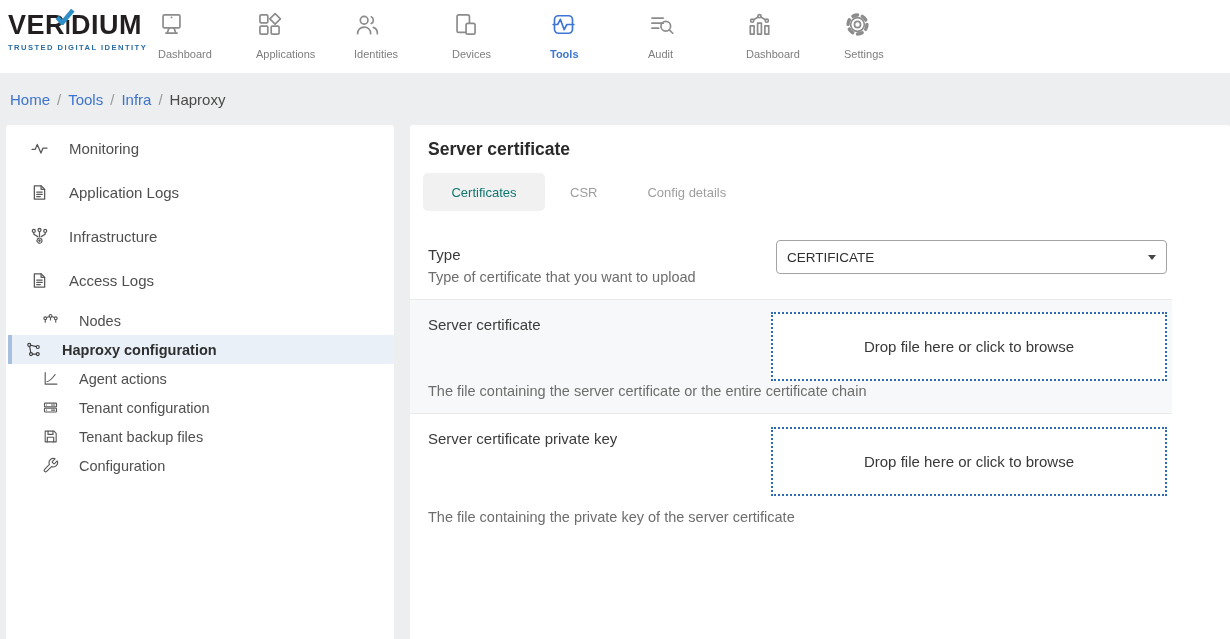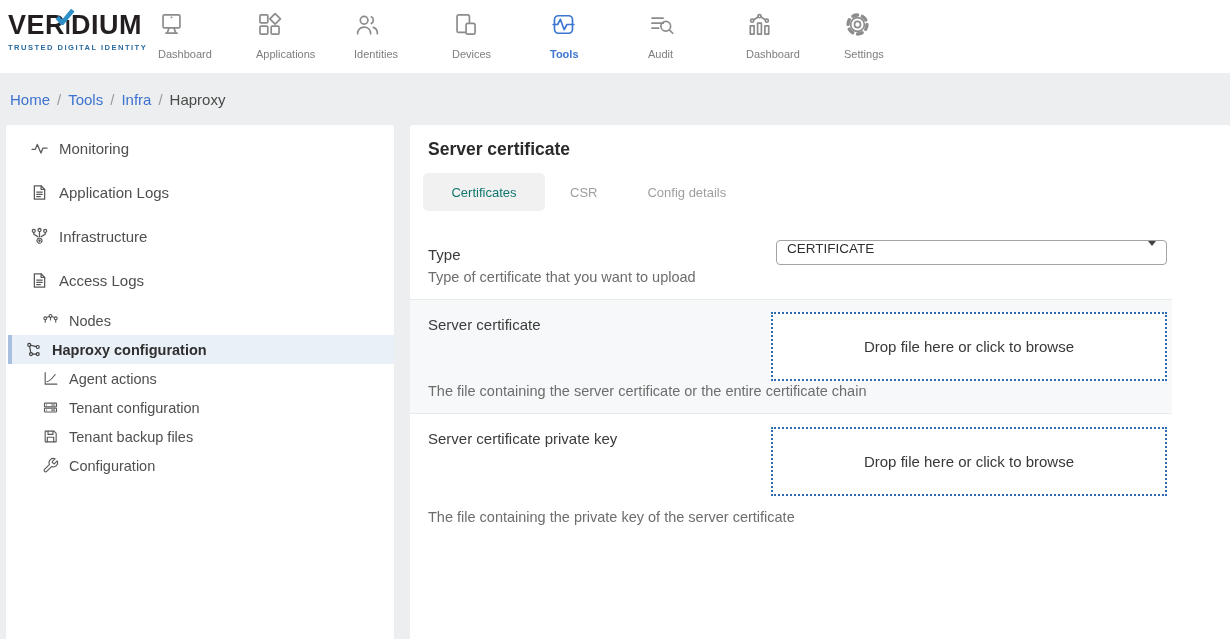--- a/index.html
+++ b/index.html
@@ -29,21 +29,21 @@
   .nav-item.active .nav-icon svg{stroke:var(--accent)}
   .nav-item.active .nav-label{color:var(--accent);font-weight:bold}
   
   .breadcrumb{position:absolute;left:0;top:73px;width:100%;height:52px;display:flex;align-items:center;padding-left:10px;font-size:15px;color:#4a4a4a}
   .crumb-link{color:#3c73cf;cursor:pointer;text-decoration:none}
   .crumb-sep{color:#9a9a9a;margin:0 7px}
   .crumb-current{color:#4a4a4a}
   
   .sidebar{position:absolute;left:6px;top:125px;width:388px;bottom:0;background:#fff;border-radius:3px 3px 0 0}
   .side-list{list-style:none;margin:0;padding:1px 0 0}
-  .side-item{height:44px;display:flex;align-items:center;gap:10px;padding-left:24px;font-size:15px;color:#4f4f4f;cursor:pointer}
+  .side-item{height:44px;display:flex;align-items:center;gap:20px;padding-left:24px;font-size:15px;color:#4f4f4f;cursor:pointer}
   .side-item .side-icon{display:flex}
   .side-item .side-icon svg{width:19px;height:19px;stroke:#595959;fill:none;stroke-width:1.6;stroke-linecap:round;stroke-linejoin:round}
   .side-item.sub{height:29px;padding-left:36px;font-size:14.5px}
   .side-item.sub .side-icon svg{width:17px;height:17px}
   .side-item.sub.active{margin-left:2px;padding-left:13px;border-left:4px solid var(--active-bar);background:var(--active-bg);font-weight:bold;color:#2f2f2f}
   .side-item.sub.active .side-icon svg{stroke:#3c3c3c}
   
   .main{position:absolute;left:410px;top:125px;right:0;bottom:0;background:#fff;border-radius:3px 3px 0 0;padding-left:18px}
   .page-title{margin:14px 0 0;font-size:17.5px;font-weight:bold;color:#2a2a2a}
   .tab-bar{display:flex;margin-top:13px;margin-left:-5px;height:38px;align-items:stretch}
@@ -53,21 +53,21 @@
   .form{margin:21px 0 0 -18px;width:762px}
   .form-row{position:relative;padding:14px 18px}
   .row-type{height:67px}
   .row-cert{height:115px;background:#f7f8f9;border-top:1px solid #e9eaea;border-bottom:1px solid #e9eaea;padding-top:16px}
   .row-key{height:115px;padding-top:16px}
   .field-label{font-size:15px;color:#3b3b3b}
   .field-desc{font-size:14.5px;color:#6d6d6d;margin-top:6px}
   .field-desc.abs{position:absolute;left:18px}
   .row-cert .field-desc.abs{bottom:14px}
   .row-key .field-desc.abs{bottom:4px}
-  .select-control{position:absolute;right:5px;top:8px;width:391px;height:25px;background:#fff;border:1px solid #a3a3a3;border-radius:4px;display:flex;padding:0 10px;font-size:13.5px;color:#2f2f2f;cursor:pointer}
+  .select-control{position:absolute;right:5px;top:8px;width:391px;height:34px;background:#fff;border:1px solid #a3a3a3;border-radius:4px;display:flex;align-items:center;padding:0 10px;font-size:13.5px;color:#2f2f2f;cursor:pointer}
   .select-caret{margin-left:auto;width:0;height:0;border-left:4.5px solid transparent;border-right:4.5px solid transparent;border-top:5.5px solid #444}
   .dropzone{position:absolute;right:5px;width:396px;height:69px;background:#fff;border:2px dotted var(--dz-blue);display:flex;align-items:center;justify-content:center;font-size:15px;color:#383838;cursor:pointer}
   .row-cert .dropzone{top:12px}
   .row-key .dropzone{top:13px}
 </style>
 </head>
 <body>
 
 <header class="navbar">
   <div class="logo">

